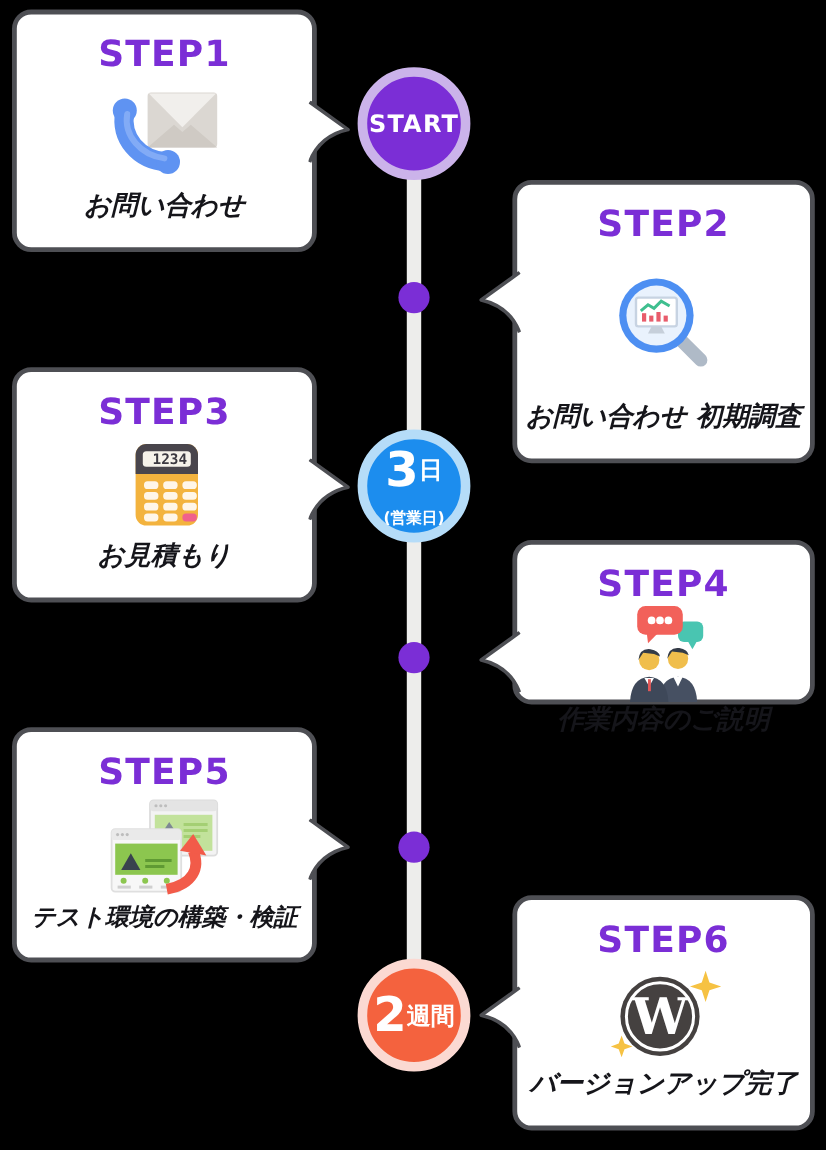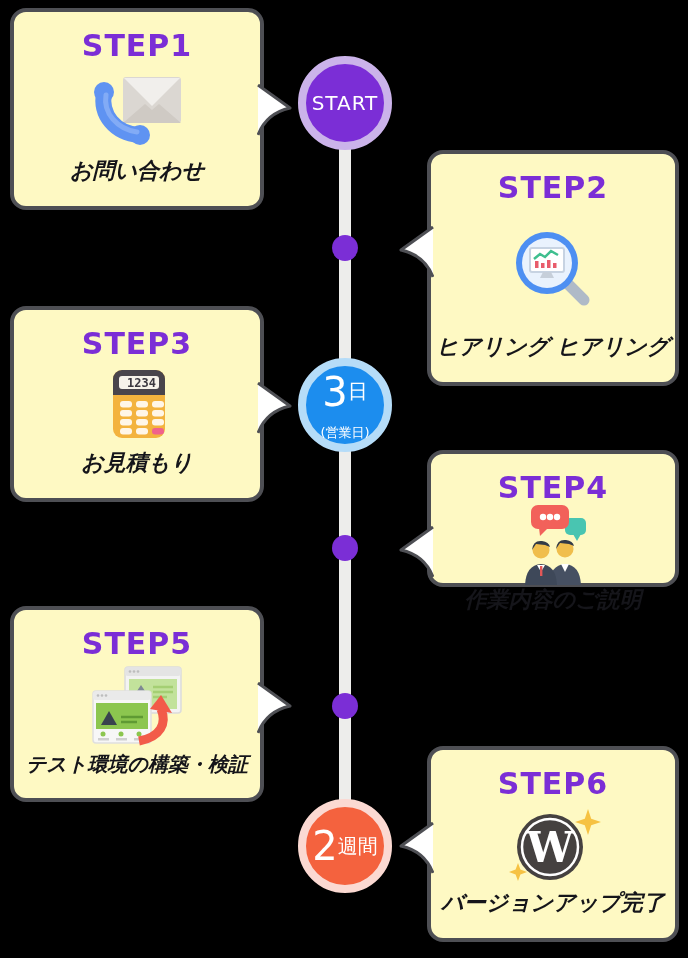--- a/index.html
+++ b/index.html
@@ -7,31 +7,31 @@
     position:relative;width:688px;height:958px;background:#000;overflow:hidden;
     font-family:"DejaVu Sans","Liberation Sans",sans-serif;
   }
   
   .tl-line{position:absolute;left:339px;top:100px;width:12px;height:748px;
     background:#EDEDEB;border-radius:6px;z-index:1;}
   .tl-dot{position:absolute;width:26px;height:26px;border-radius:50%;
     background:#7B2ED6;z-index:2;}
   .tl-circle{position:absolute;width:78px;height:78px;border-radius:50%;z-index:3;
     display:flex;flex-direction:column;align-items:center;justify-content:center;
-    color:#fff;font-weight:normal;text-align:center;line-height:1.05;}
+    color:#fff;font-weight:bold;text-align:center;line-height:1.05;}
   .tl-circle.start{left:298px;top:56px;background:#7B2ED6;border:8px solid #CBB3EA;
     font-size:20px;letter-spacing:1px;}
   .tl-circle.mid{left:298px;top:358px;background:#1C8DEE;border:8px solid #B5DCF8;}
   .tl-circle.end{left:298px;top:799px;background:#F4623E;border:8px solid #FBD9D2;}
   .tl-num{font-size:40px;}
   .tl-unit{font-size:20px;}
   .tl-sub{font-size:13px;margin-top:13px;}
   .tl-row{display:flex;align-items:center;}
   
-  .card{position:absolute;background:#fef9c3;border:4px solid #4E4F54;border-radius:16px;
+  .card{position:absolute;background:#ffffff;border:4px solid #4E4F54;border-radius:16px;
     box-sizing:border-box;z-index:4;}
   .card-inner{display:flex;flex-direction:column;align-items:center;
     justify-content:space-between;height:100%;padding:16px 4px 20px;box-sizing:border-box;}
   .card.left{left:10px;width:254px;}
   .card.right{left:427px;width:252px;}
   .step-label{color:#7B2ED6;font-size:30px;font-weight:bold;letter-spacing:1px;}
   .caption{color:#15151A;font-size:22px;font-weight:bold;white-space:nowrap;font-style:italic;}
   .caption.long{font-size:20px;}
   .icon-box{flex:1;display:flex;align-items:center;justify-content:center;}
   .tail{position:absolute;top:72px;width:36px;height:52px;}
@@ -101,21 +101,21 @@
           <circle cx="44" cy="36" r="25" fill="#E9F2FD"></circle>
           <rect x="27" y="21" width="34" height="24" rx="2" fill="#fff" stroke="#C7D3E2" stroke-width="2"></rect>
           <polyline points="31,32 37,27 42,30 48,24 55,28" stroke="#3FBF8F" stroke-width="2.5" fill="none"></polyline>
           <rect x="32" y="34" width="3.5" height="7" fill="#E85C6B"></rect>
           <rect x="38" y="36" width="3.5" height="5" fill="#E85C6B"></rect>
           <rect x="44" y="33" width="3.5" height="8" fill="#E85C6B"></rect>
           <rect x="50" y="36" width="3.5" height="5" fill="#E85C6B"></rect>
           <path d="M40,45 L48,45 L51,51 L37,51 Z" fill="#C6CFDA"></path>
         </svg>
       </div>
-      <div class="caption">ヒアリング ヒアリング</div>
+      <div class="caption">お問い合わせ 初期調査</div>
     </div>
   </div>
 
   <div class="card left" style="top:306px;height:196px">
     <svg class="tail" viewBox="0 0 36 52">
       <path d="M1,1 L33,24 C15,28 6,38 1,51" fill="#fff" stroke="#4E4F54" stroke-width="3" stroke-linejoin="round"></path>
     </svg>
     <div class="card-inner">
       <div class="step-label">STEP3</div>
       <div class="icon-box">

